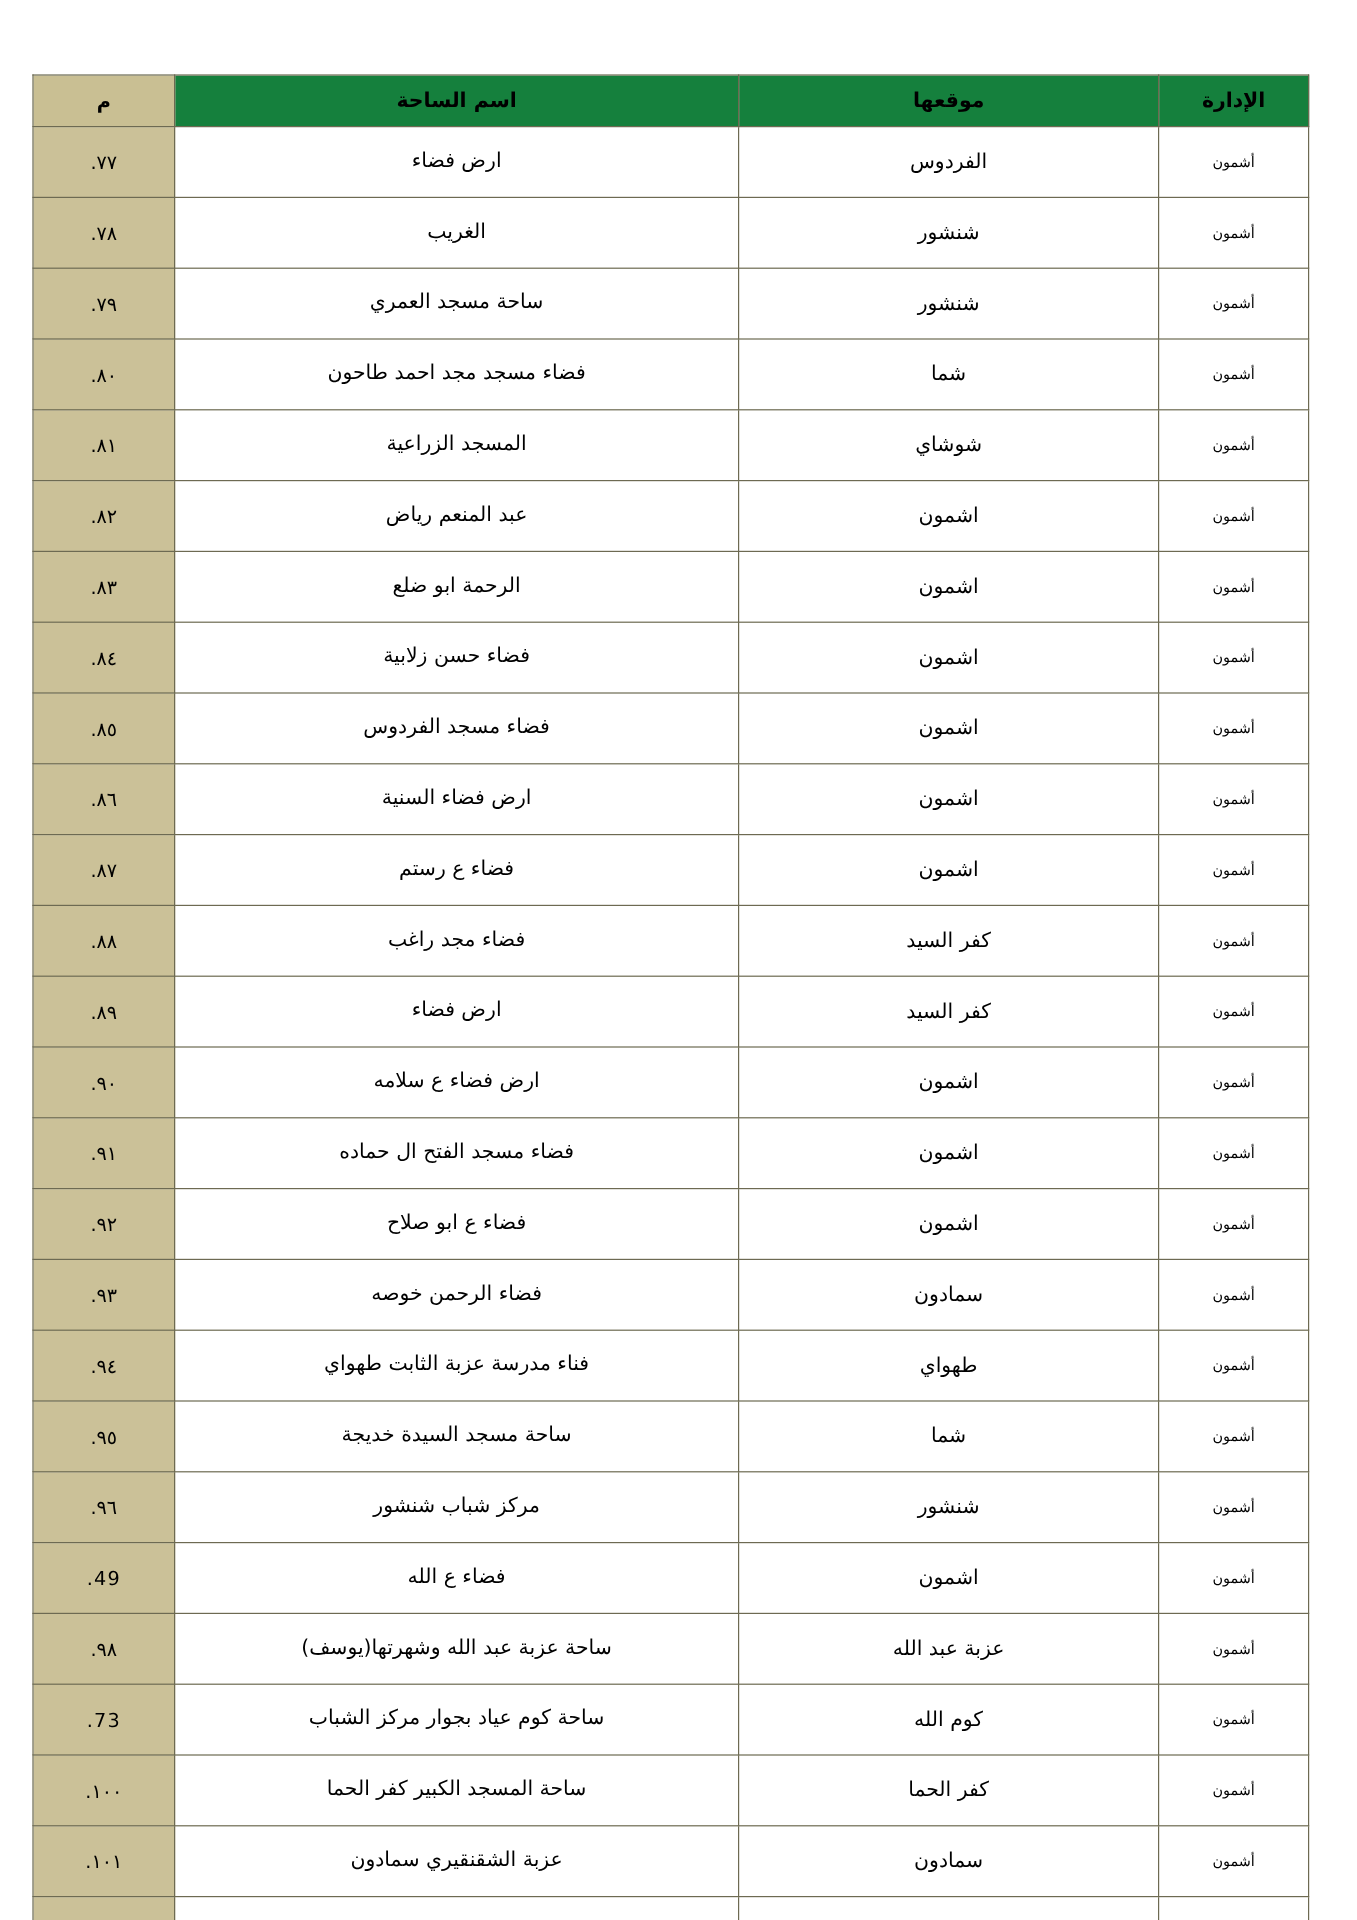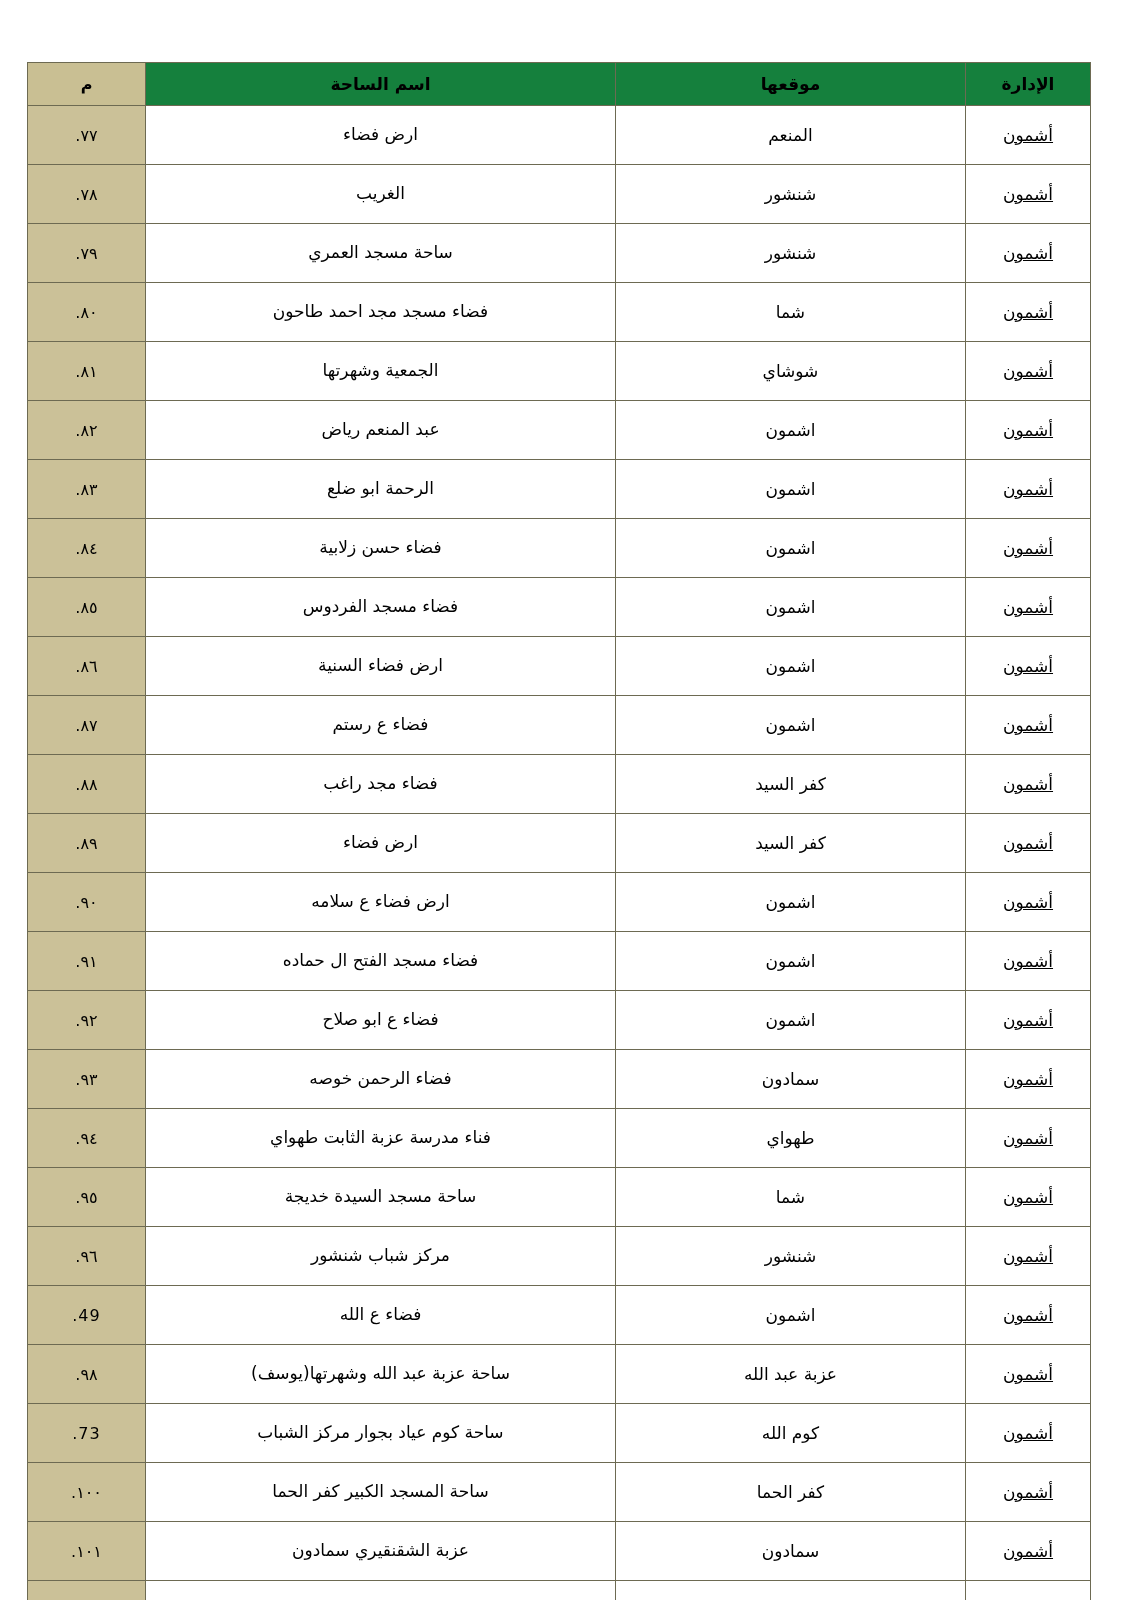--- a/index.html
+++ b/index.html
@@ -62,22 +62,21 @@
   }
   tbody td.name {
     font-size: 17px;
     line-height: 1.6;
     padding: 4px 6px;
   }
   tbody td.loc {
     font-size: 17px;
   }
   tbody td.admin {
-    font-size: 17px;
-    text-decoration: underline;
+    font-size: 12px;
   }
   tbody tr.tall td {
     height: 96px;
   }
 </style>
 </head>
 <body>
 
 <div class="page">
   <table class="squares">
@@ -91,21 +90,21 @@
       <tr>
         <th class="h-admin">الإدارة</th>
         <th class="h-loc">موقعها</th>
         <th class="h-name">اسم الساحة</th>
         <th class="h-idx">م</th>
       </tr>
     </thead>
     <tbody id="table-body">
         <tr>
           <td class="admin">أشمون</td>
-          <td class="loc">المنعم</td>
+          <td class="loc">الفردوس</td>
           <td class="name">ارض فضاء</td>
           <td class="idx">٧٧.</td>
         </tr>
         <tr>
           <td class="admin">أشمون</td>
           <td class="loc">شنشور</td>
           <td class="name">الغريب</td>
           <td class="idx">٧٨.</td>
         </tr>
         <tr>
@@ -116,21 +115,21 @@
         </tr>
         <tr>
           <td class="admin">أشمون</td>
           <td class="loc">شما</td>
           <td class="name">فضاء مسجد مجد احمد طاحون</td>
           <td class="idx">٨٠.</td>
         </tr>
         <tr>
           <td class="admin">أشمون</td>
           <td class="loc">شوشاي</td>
-          <td class="name">الجمعية وشهرتها</td>
+          <td class="name">المسجد الزراعية</td>
           <td class="idx">٨١.</td>
         </tr>
         <tr>
           <td class="admin">أشمون</td>
           <td class="loc">اشمون</td>
           <td class="name">عبد المنعم رياض</td>
           <td class="idx">٨٢.</td>
         </tr>
         <tr>
           <td class="admin">أشمون</td>

